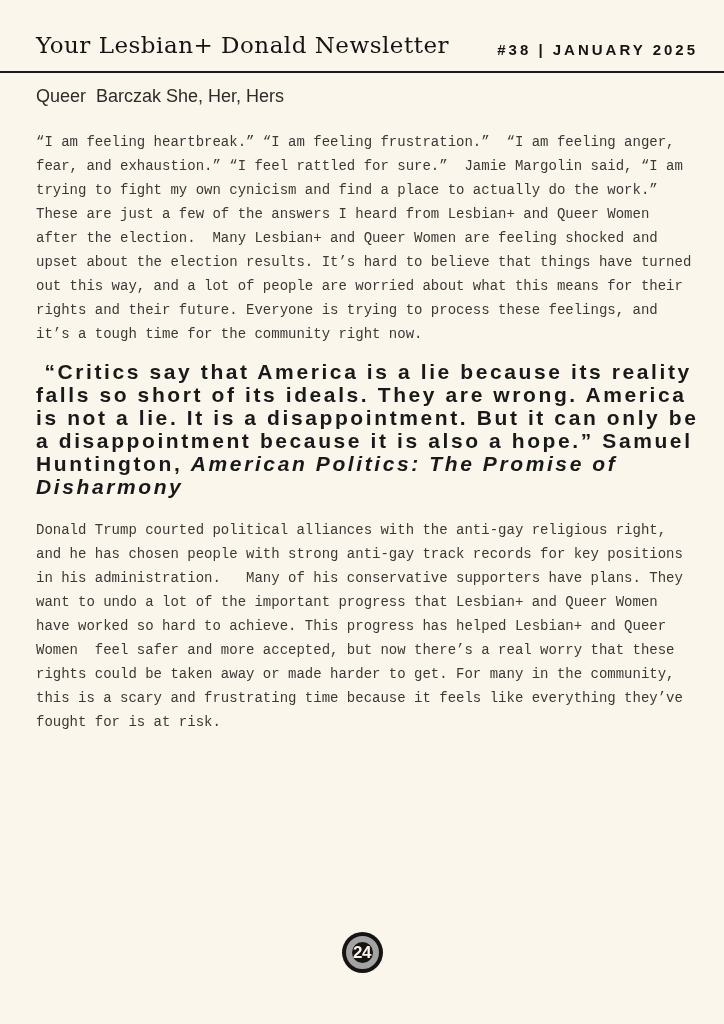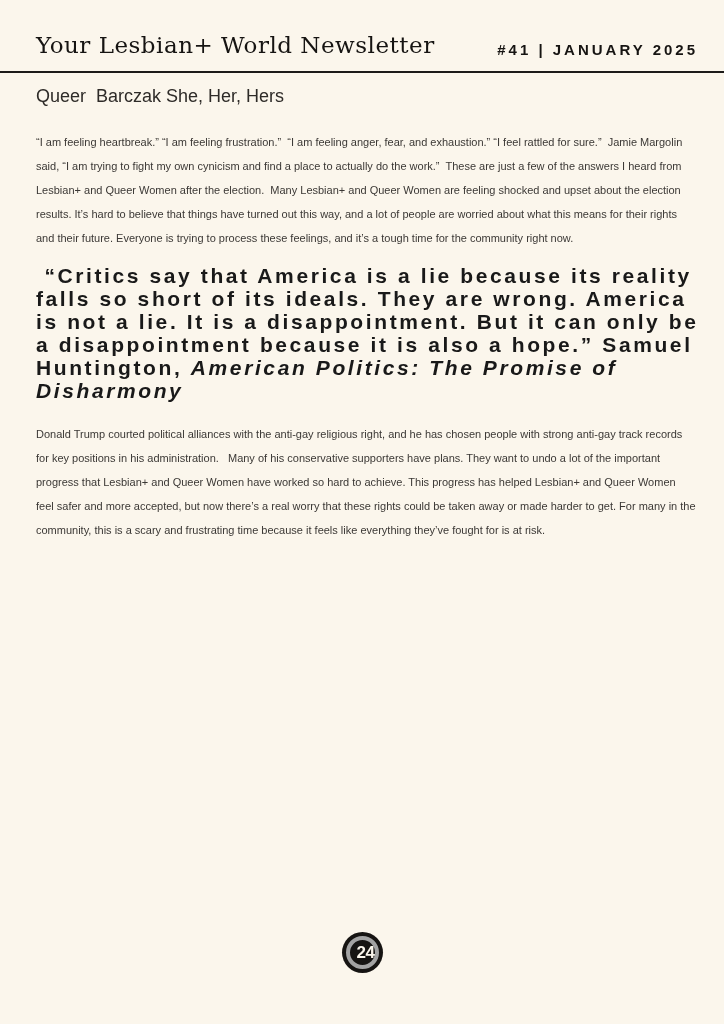--- a/index.html
+++ b/index.html
@@ -62,25 +62,26 @@
     white-space: pre-wrap;
   }
   .byline {
     margin-top: 13px;
     font-size: 18px;
     color: #2E2B28;
     white-space: pre-wrap;
   }
   .body-paragraph {
     margin-top: 23px;
-    font-size: 11px;
+    font-size: 14px;
     line-height: 24px;
     color: #3B3835;
     white-space: pre-wrap;
     width: 660px;
+    font-family: Liberation Mono, monospace;
   }
   .pull-quote {
     margin-top: 14px;
     margin-right: -18px;
     font-size: 21px;
     line-height: 23px;
     font-weight: bold;
     letter-spacing: 2.6px;
     color: #191919;
     white-space: pre-wrap;
@@ -103,40 +104,40 @@
     border-radius: 50%;
     background: #161412;
     display: flex;
     align-items: center;
     justify-content: center;
   }
   .page-badge-ring {
     width: 33px;
     height: 33px;
     border-radius: 50%;
-    border: 4px solid #a3a3a3;
+    border: 6px solid #a3a3a3;
     display: flex;
     align-items: center;
-    justify-content: flex-end;
+    justify-content: center;
   }
   .page-number {
     color: #FBF6EC;
     font-size: 17px;
     font-weight: bold;
     letter-spacing: -0.5px;
   }
 </style>
 </head>
 <body>
 
 <div class="page">
 
   <div class="header">
-    <div class="newsletter-name">Your Lesbian+ World Newsletter</div>
-    <div class="issue-number">#41 | JANUARY 2025</div>
+    <div class="newsletter-name">Your Lesbian+ Donald Newsletter</div>
+    <div class="issue-number">#38 | JANUARY 2025</div>
   </div>
 
   <hr class="header-divider">
 
   <div class="content">
 
 
     <div class="byline">Queer  Barczak She, Her, Hers</div>
 
     <p class="body-paragraph">“I am feeling heartbreak.” “I am feeling frustration.”  “I am feeling anger, fear, and exhaustion.” “I feel rattled for sure.”  Jamie Margolin said, “I am trying to fight my own cynicism and find a place to actually do the work.”  These are just a few of the answers I heard from Lesbian+ and Queer Women after the election.  Many Lesbian+ and Queer Women are feeling shocked and upset about the election results. It’s hard to believe that things have turned out this way, and a lot of people are worried about what this means for their rights and their future. Everyone is trying to process these feelings, and it’s a tough time for the community right now.</p>

